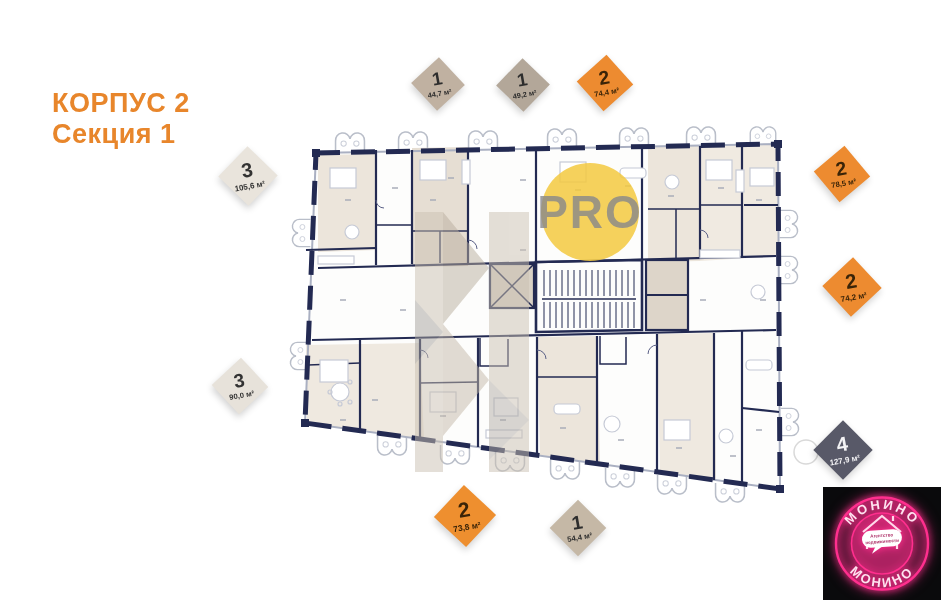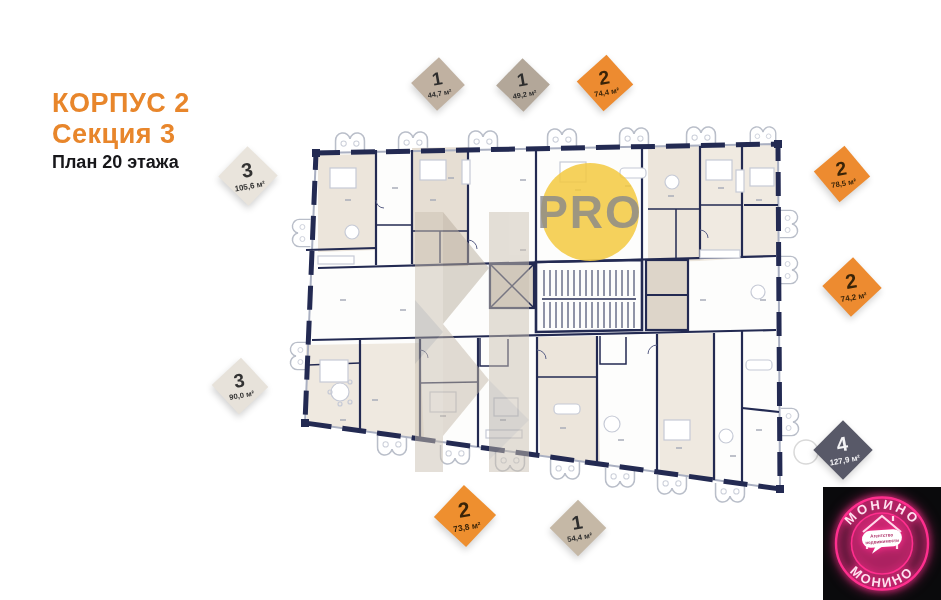--- a/index.html
+++ b/index.html
@@ -24,22 +24,21 @@
   .logo-box{position:absolute;left:823px;top:487px;width:118px;height:113px;background:#0a0a0c;}
   .logo-glow{filter:drop-shadow(0 0 3px #ff2f8e) drop-shadow(0 0 6px rgba(255,47,142,.7));}
 </style>
 </head>
 <body>
 
 <div class="stage">
 
   <div class="header">
     <div class="hdr-building">КОРПУС 2</div>
-    <div class="hdr-section">Секция 3</div>
-    <div class="hdr-floor">План 20 этажа</div>
+    <div class="hdr-section">Секция 1</div>
   </div>
 
   <svg class="plan-svg" width="941" height="600" viewBox="0 0 941 600">
     <defs>
       <symbol id="balc" viewBox="0 0 40 26">
         <path d="M3,26 L3,13 A8.6,8.6 0 0 1 20,10.5 A8.6,8.6 0 0 1 37,13 L37,26" fill="#ffffff" stroke="#b9bec9" stroke-width="1.8"></path>
         <circle cx="12.5" cy="16" r="3.1" fill="none" stroke="#ccd0da" stroke-width="1.2"></circle>
         <circle cx="27.5" cy="16" r="3.1" fill="none" stroke="#ccd0da" stroke-width="1.2"></circle>
       </symbol>
     </defs>

